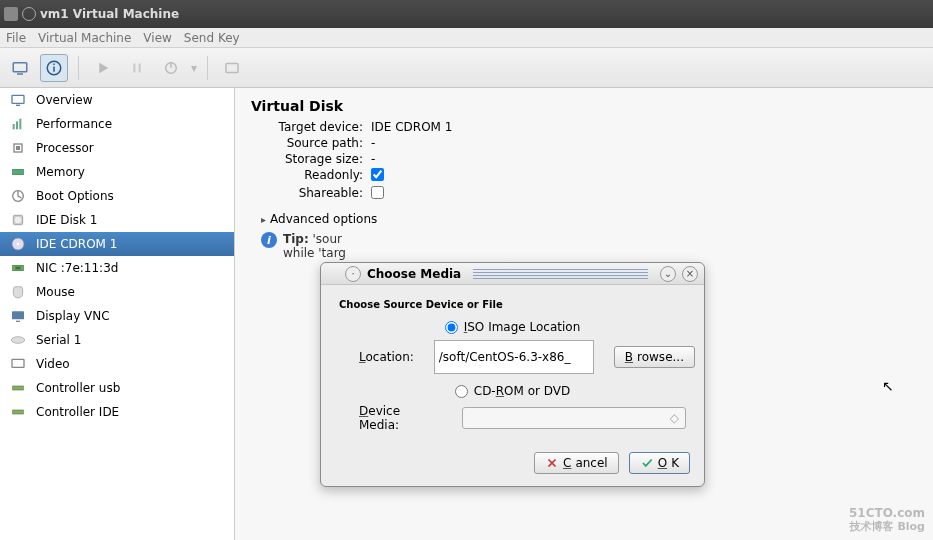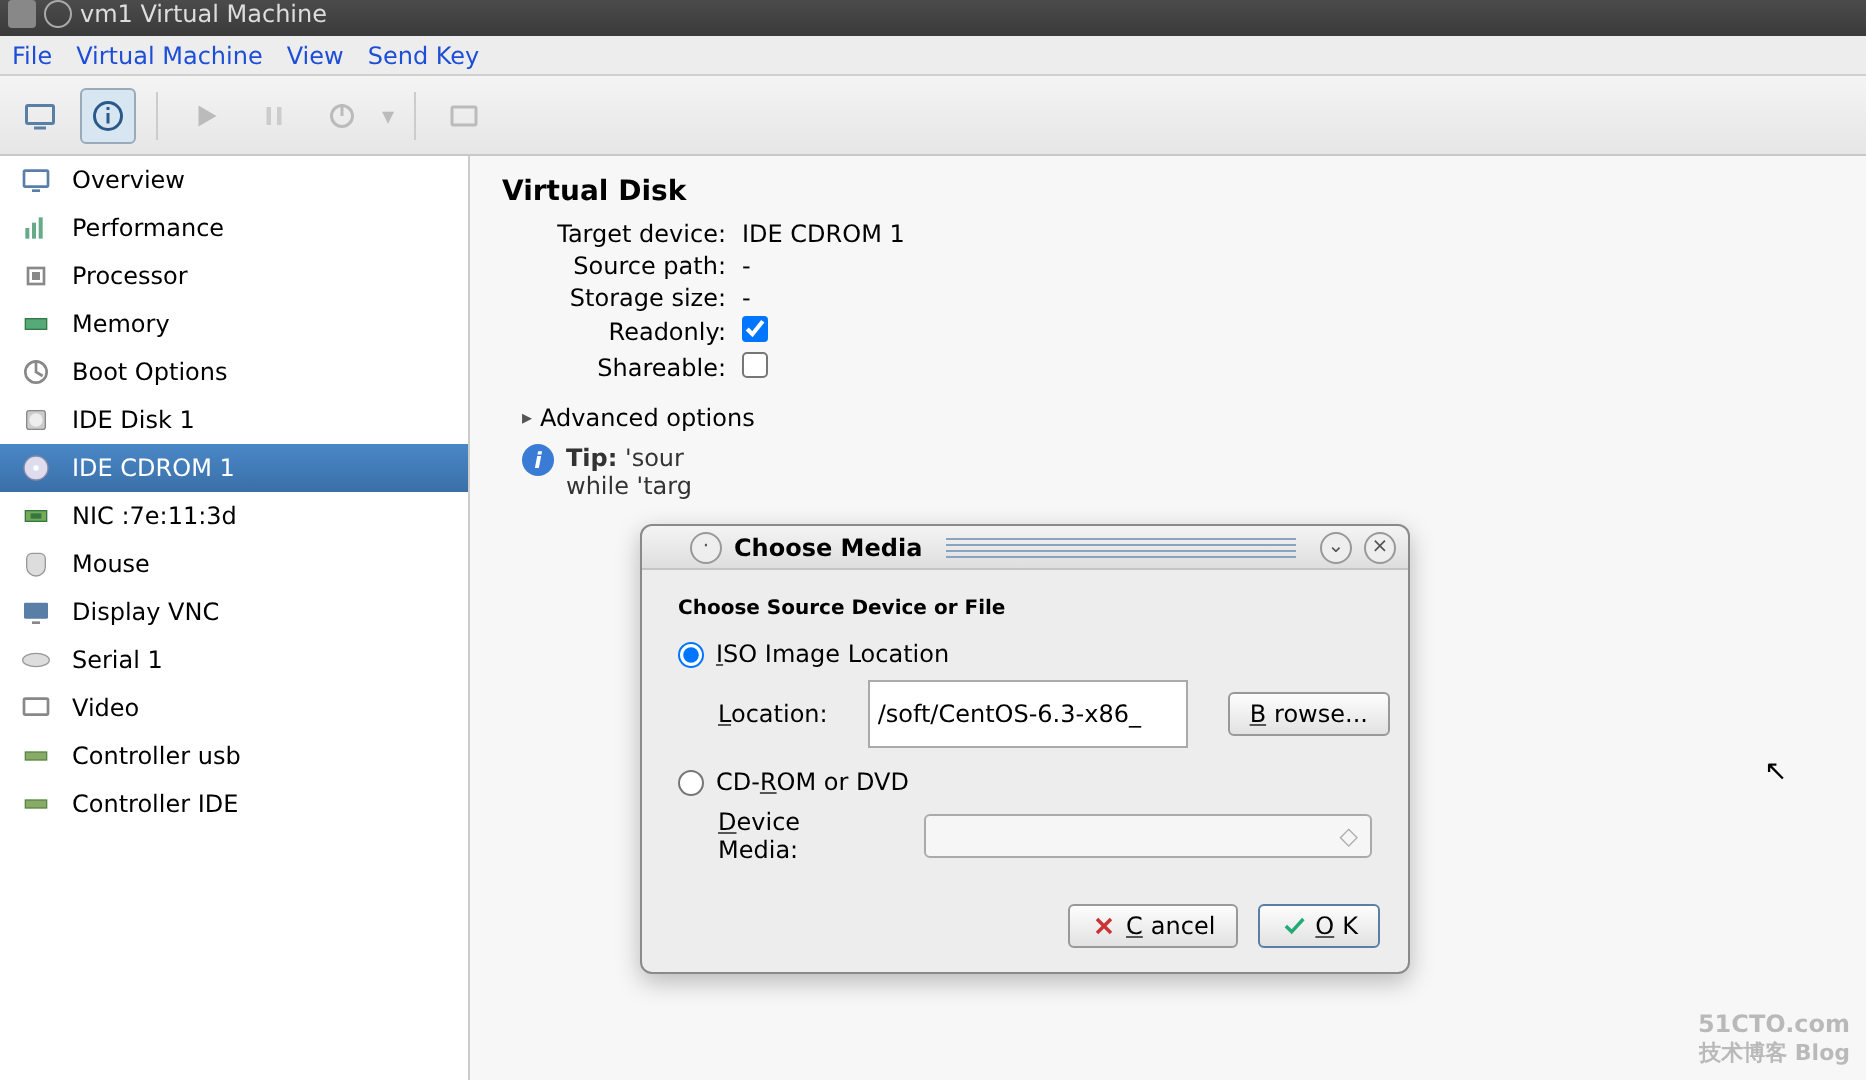--- a/index.html
+++ b/index.html
@@ -1,62 +1,62 @@
 <!DOCTYPE html>
 <html><head>
 <meta charset="utf-8">
 <style>
 * { box-sizing: border-box; margin: 0; padding: 0; font-family: "DejaVu Sans", sans-serif; font-size: 12px; }
 body { background: #f7f7f7; width: 933px; height: 540px; position: relative; overflow: hidden; }
 
 
-.titlebar { background: linear-gradient(#4b4b4b,#3a3a3a); color: #ddd; height: 18px; display: flex; padding: 0 4px; gap:4px; font-weight: normal; }
+.titlebar { background: linear-gradient(#4b4b4b,#3a3a3a); color: #ddd; height: 28px; display: flex; align-items:center; padding: 0 4px; gap:4px; font-weight: bold; }
 .titlebar .ico { width:14px; height:14px; background:#888; border-radius:2px; display:inline-block;}
 .titlebar .circ { width:14px;height:14px;border:1px solid #aaa;border-radius:50%; }
 
 
 .menubar { background:#ededed; height:20px; display:flex; align-items:center; padding:0 6px; gap:12px; border-bottom:1px solid #d0d0d0;}
-.menubar span { color:#1d4ed8; }
+.menubar span { color:#737373; }
 
 
 .toolbar { background: linear-gradient(#f4f4f4,#e6e6e6); height:40px; display:flex; align-items:center; padding:0 6px; gap:6px; border-bottom:1px solid #c8c8c8;}
 .tbtn { width:28px;height:28px;border:1px solid transparent;border-radius:3px;display:flex;align-items:center;justify-content:center; color:#888;}
 .tbtn.active { border:1px solid #9ab; background:#d8e6f2; color:#2a5a8a;}
 .tbtn svg{width:18px;height:18px;}
 .tsep{width:1px;height:24px;background:#ccc;margin:0 4px;}
 
 
 .main { display:flex; height:calc(540px - 18px - 20px - 40px); }
 .sidebar { width:235px; background:#fff; border-right:1px solid #ccc; overflow:auto;}
 .side-item { display:flex; align-items:center; gap:8px; padding:4px 8px; height:24px; }
 .side-item.selected { background: linear-gradient(#4a88c7,#3a6fa8); color:#fff; }
 .side-ico { width:20px; display:flex; justify-content:center; }
 .side-ico svg{width:16px;height:16px;}
 
 .content { flex:1; padding:10px 16px; position:relative; }
 .section-title { font-weight:bold; font-size:14px; margin-bottom:6px; }
-.kv { display:flex; align-items:center; margin:2px 0 2px 10px; }
+.kv { display:flex; margin:2px 0 2px 10px; }
 .kv .k { width:110px; text-align:right; padding-right:8px; }
 .kv .v { }
 .adv { margin:10px 0 6px 10px; display:flex; align-items:center; gap:4px;}
 .adv::before{content:"▸"; font-size:10px; color:#555;}
 .tip { display:flex; gap:6px; margin:4px 0 0 10px; color:#333;}
 .tip-ico{width:16px;height:16px;border-radius:50%;background:#3a7bd5;color:#fff;display:flex;align-items:center;justify-content:center;font-weight:bold;font-style:italic;font-size:11px;}
 
 input[type=checkbox]{width:13px;height:13px;}
 
 
 .dialog { position:absolute; left:320px; top:262px; width:385px; background:#ededed; border:1px solid #8a8a8a; border-radius:6px; box-shadow:0 4px 12px rgba(0,0,0,.25); }
 .dlg-title { height:22px; display:flex; align-items:center; padding:0 6px; gap:6px; background:linear-gradient(#f4f4f4,#dedede); border-radius:6px 6px 0 0; border-bottom:1px solid #c4c4c4;}
 .dlg-title .t { font-weight:bold; }
 .dlg-title .stripes { flex:1; height:10px; background:repeating-linear-gradient(#8aa4c0 0 1px, transparent 1px 3px); margin:0 6px;}
 .dlg-title .wbtn{width:16px;height:16px;border:1px solid #999;border-radius:50%;background:#eee;display:flex;align-items:center;justify-content:center;font-size:10px;color:#555;}
 .dlg-body{ padding:14px 18px 10px;}
 .dlg-h{font-weight:bold; font-size:10px; margin-bottom:10px;}
-.radio-row{display:flex;align-items:center;gap:6px;margin:6px 0;}
+.radio-row{display:flex;align-items:center;gap:6px;margin:6px 0;justify-content:center;}
 .field-row{display:flex;align-items:center;gap:20px;margin:6px 0 10px 20px;}
 .txt{border:1px solid #aaa; background:#fff; padding:2px 4px; height:34px; width:160px; font-size:12px;}
 .btn{border:1px solid #999;border-radius:3px;background:linear-gradient(#fdfdfd,#e2e2e2);padding:3px 10px;display:inline-flex;align-items:center;gap:4px;}
 .btn.primary{border:1px solid #5a7fa6;}
 .combo{border:1px solid #aaa;background:#f6f6f6;height:22px;width:230px;border-radius:3px;display:flex;align-items:center;justify-content:flex-end;padding:0 6px;color:#aaa;}
 .dlg-foot{display:flex;justify-content:flex-end;gap:10px;padding:0 14px 12px;}
 .under{ text-decoration: underline; text-decoration-color:#555;}
 
 .watermark{position:absolute;right:8px;bottom:8px;color:rgba(0,0,0,.25);font-size:22px;font-weight:bold;text-align:right;line-height:1;margin-left:40px;}
 .watermark small{font-size:11px;display:block;}

